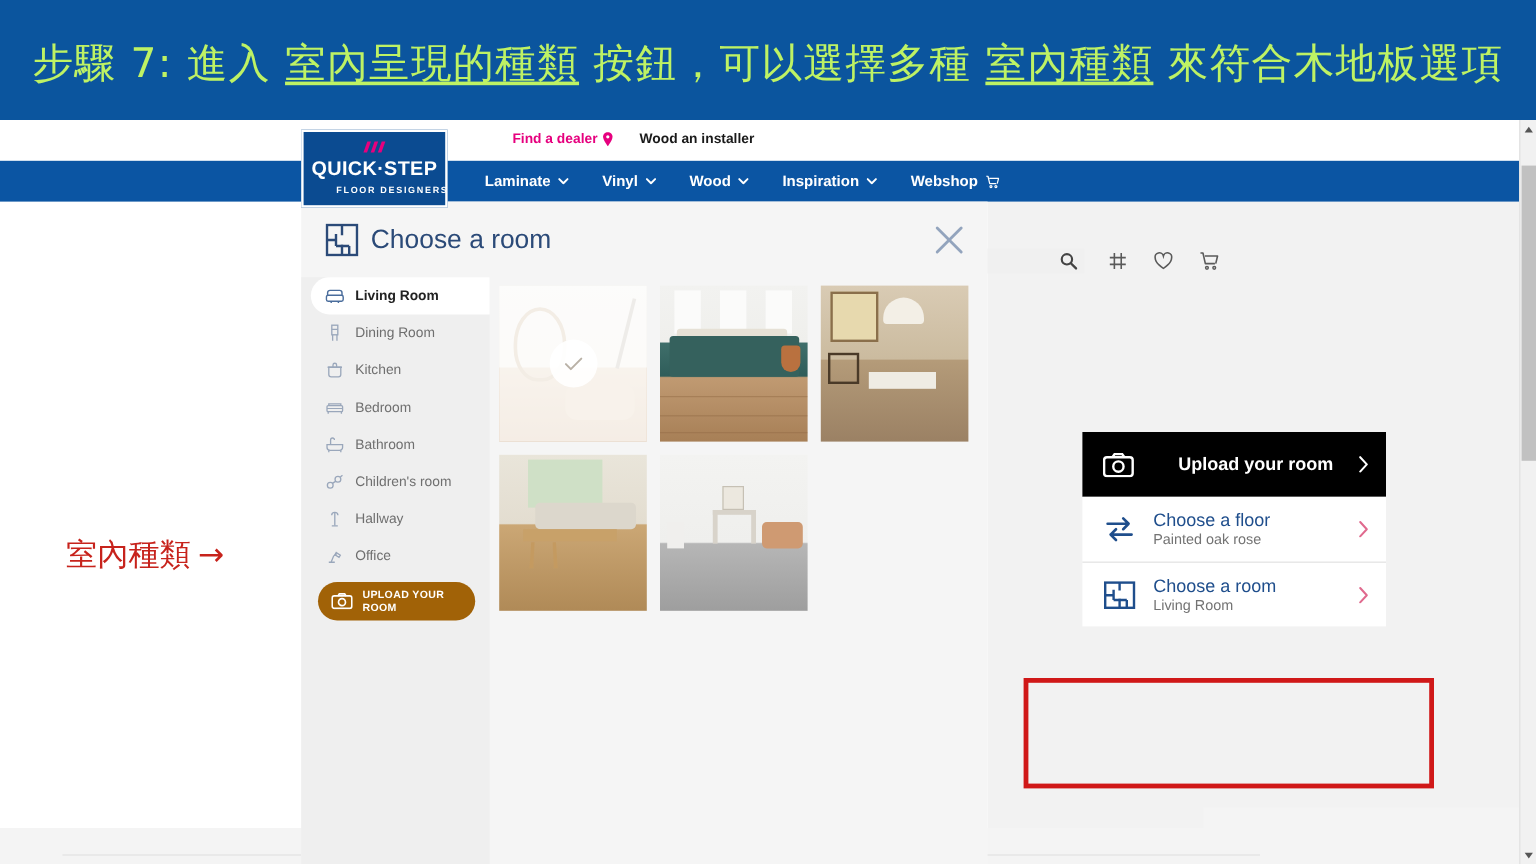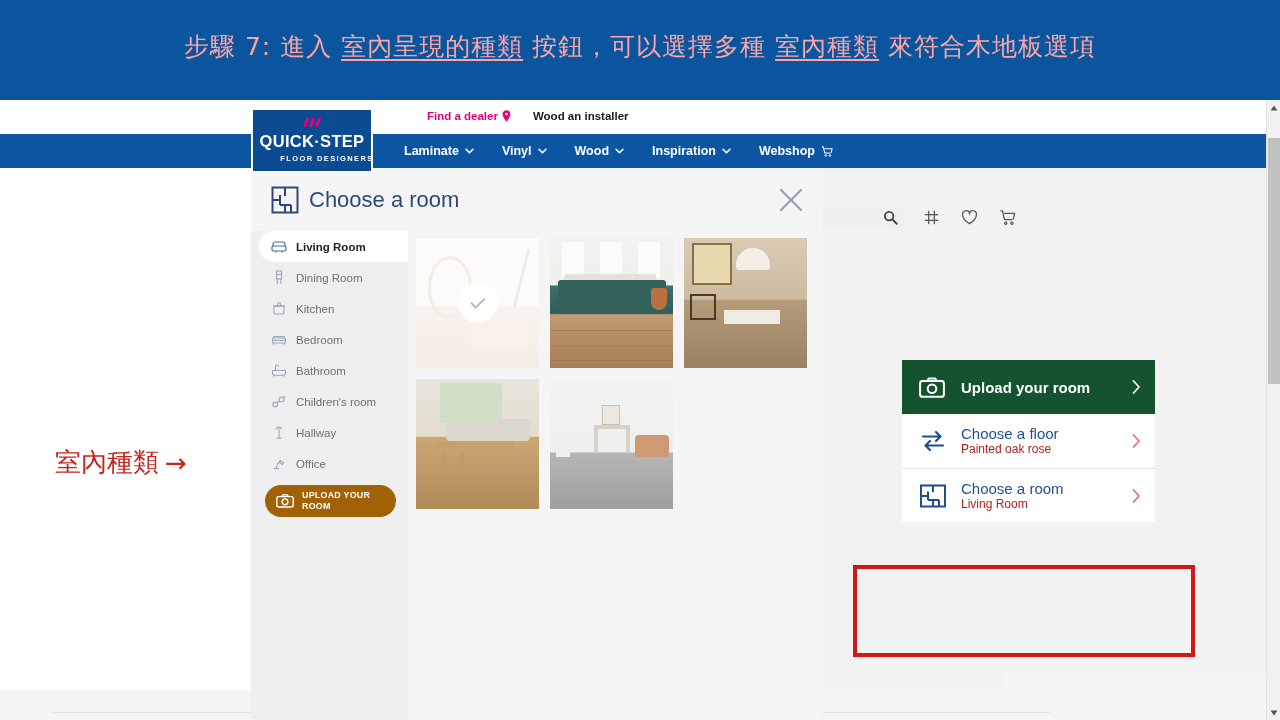--- a/index.html
+++ b/index.html
@@ -13,22 +13,22 @@
   
   .banner {
     position: absolute; left: 0; top: 0;
     width: 1280px; height: 100px;
     background: #0b559e;
   }
   .banner-text {
     position: absolute; left: 0; top: 30px;
     width: 1280px;
     text-align: center;
-    color: #fca5a5;
-    font-size: 25px;
+    color: #bef264;
+    font-size: 34px;
     letter-spacing: 1px;
     white-space: nowrap;
     font-family: "DejaVu Sans", sans-serif;
   }
   .banner-text .ul { text-decoration: underline; text-underline-offset: 4px; }
 
   
   .page {
     position: absolute; left: 0; top: 100px;
     width: 1280px; height: 620px;
@@ -271,40 +271,40 @@
       background:#cf9a72; border-radius:4px; }
   .im5 .rad { position:absolute; left:6px; top:56px; width:14px; height:22px;
       background:#f0efed; }
 
   
   .actions {
     position: absolute; left: 902px; top: 260px;
     width: 253px;
   }
   .act-upload {
-    height: 54px; background: #14532d;
+    height: 54px; background: #000000;
     display: flex; align-items: center;
-    padding: 0 14px 0 17px; cursor: pointer;
+    padding: 0 14px 0 17px; cursor: pointer; text-align: center;
   }
   .act-upload .cam2 { width: 26px; height: 21px; flex: 0 0 26px; }
   .act-upload .lbl {
     flex: 1; margin-left: 16px;
     color: #ffffff; font-size: 15px; font-weight: bold;
   }
   .act-row {
     height: 54px; background: #ffffff;
     display: flex; align-items: center;
     padding: 0 14px 0 17px; cursor: pointer;
   }
   .act-row + .act-row { border-top: 1px solid #e3e3e3; }
   .act-ic { width: 28px; height: 24px; flex: 0 0 28px; }
   .act-txt { flex: 1; margin-left: 14px; }
   .act-title { font-size: 15px; color: #1f4e8c; line-height: 17px; }
   .act-title b { font-weight: normal; }
-  .act-sub { font-size: 12px; color: #b91c1c; line-height: 15px; }
+  .act-sub { font-size: 12px; color: #737373; line-height: 15px; }
   .chev { width: 9px; height: 14px; flex: 0 0 9px; }
 
   
   .red-box {
     position: absolute; left: 853px; top: 465px;
     width: 342px; height: 92px;
     border: 4px solid #d01818;
     pointer-events: none;
   }
 

